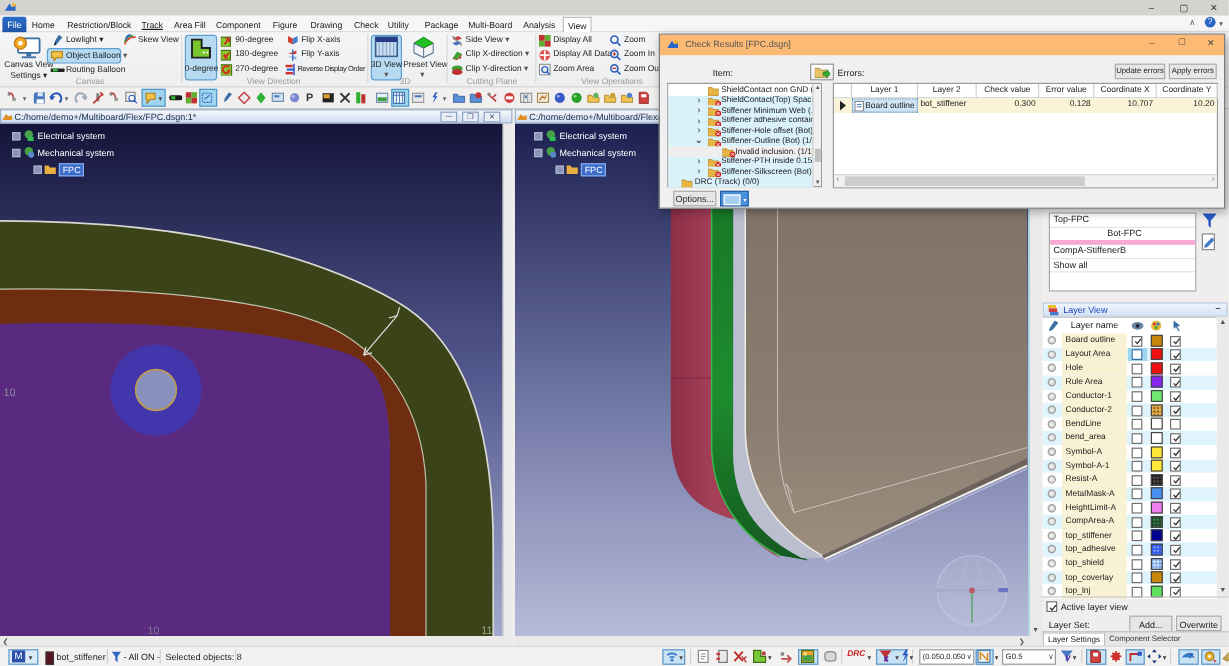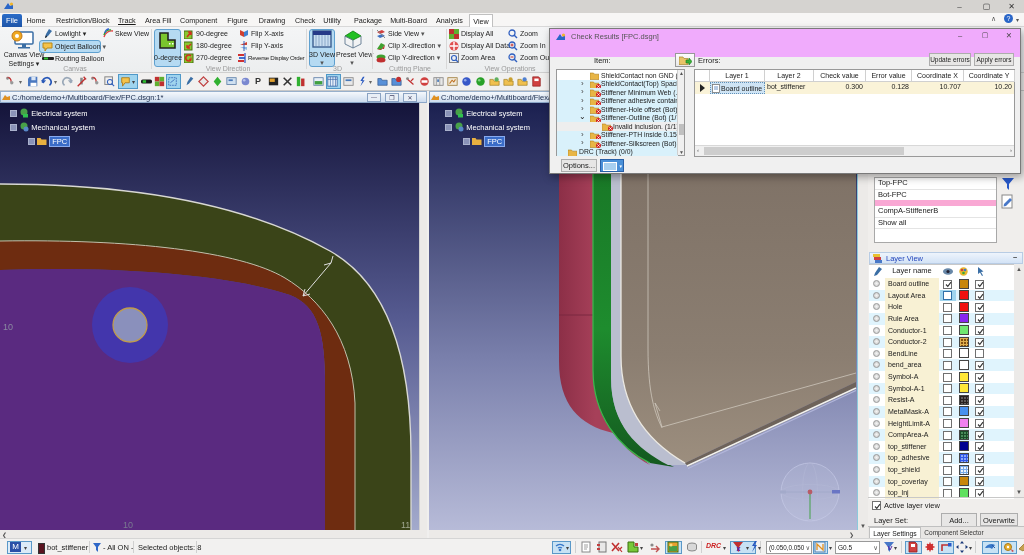--- a/index.html
+++ b/index.html
@@ -33,21 +33,21 @@
 .sb{background:#eceae8;}
 
 #rpanel{left:868px;top:91px;width:156px;height:447px;background:#f0eeec;}
 .lvr{position:absolute;left:0;width:145px;height:11.63px;}
 .lvn{position:absolute;left:16px;top:0;width:54px;height:11.63px;background:#f8f1d4;font-size:7px;line-height:11.6px;padding-left:3px;box-sizing:border-box;white-space:nowrap;}
 .rad{position:absolute;left:4px;top:2px;width:7px;height:7px;border-radius:50%;border:1px solid #999;background:radial-gradient(#f4f4f4,#c8c8c8);box-sizing:border-box;}
 .cbx{width:9px;height:9px;border:1px solid #707070;background:#fff;box-sizing:border-box;}
 .btn{background:#e7e6e5;border:1px solid #adadad;box-sizing:border-box;text-align:center;font-size:7.5px;color:#222;}
 
 #dlg{left:549px;top:28px;width:472px;height:146px;background:#f0f0f0;border:1px solid #7a7a7a;box-sizing:border-box;box-shadow:2px 3px 8px rgba(0,0,0,0.35);}
-#dlgtitle{left:0;top:0;width:470px;height:28px;background:#f0abfc;}
+#dlgtitle{left:0;top:0;width:470px;height:17px;background:#fdba74;}
 
 #statusbar{left:0;top:538px;width:1024px;height:17px;background:#f2f1f0;border-top:1px solid #d5d5d5;box-sizing:border-box;}
 .si{top:2px;width:12px;height:12px;}
 .sep{top:2px;width:1px;height:12px;background:#d0d0d0;}
 svg{display:block;}
 </style>
 </head>
 <body>
 <div id="app">
 
@@ -507,21 +507,21 @@
         <span style="position:absolute;bottom:1px;left:2px;">▼</span>
       </div>
     <div class="abs sb" style="left:0;top:439px;width:439px;height:8px;font-size:6px;color:#555;">
         <span style="position:absolute;left:420px;top:1px;">❯</span>
       </div>
   </div>
 
   <div class="abs" id="rpanel">
     <div class="abs" style="left:6px;top:86px;width:123px;height:66px;background:#fff;border:1px solid #a8a8a8;box-sizing:border-box;">
       <div style="height:10.5px;line-height:10.5px;padding-left:3px;border-bottom:1px solid #e4e4e4;">Top-FPC</div>
-      <div style="height:10.5px;line-height:10.5px;padding-left:3px;border-bottom:6px solid #f9a8d4;">Bot-FPC</div>
+      <div style="height:10.5px;line-height:10.5px;padding-left:3px;border-bottom:4px solid #f9a8d4;text-align:center;">Bot-FPC</div>
       <div style="height:10.5px;line-height:10.5px;padding-left:3px;border-bottom:1px solid #e4e4e4;">CompA-StiffenerB</div>
       <div style="height:10.5px;line-height:10.5px;padding-left:3px;border-bottom:1px solid #e4e4e4;">Show all</div>
     </div>
     <svg class="abs" style="left:132px;top:85px" width="16" height="16" viewBox="0 0 16 16">
         <path d="M2,2 h12 l-5,6 v6 l-2,-2 v-4 Z" fill="#2858c8"></path>
       </svg>
     <svg class="abs" style="left:132px;top:103px" width="16" height="16" viewBox="0 0 16 16">
         <rect x="2" y="1" width="10" height="13" fill="#fff" stroke="#888"></rect>
         <path d="M4,10 l6,-6 l2,2 l-6,6 l-2.5,0.5 Z" fill="#4878c8"></path>
       </svg>

